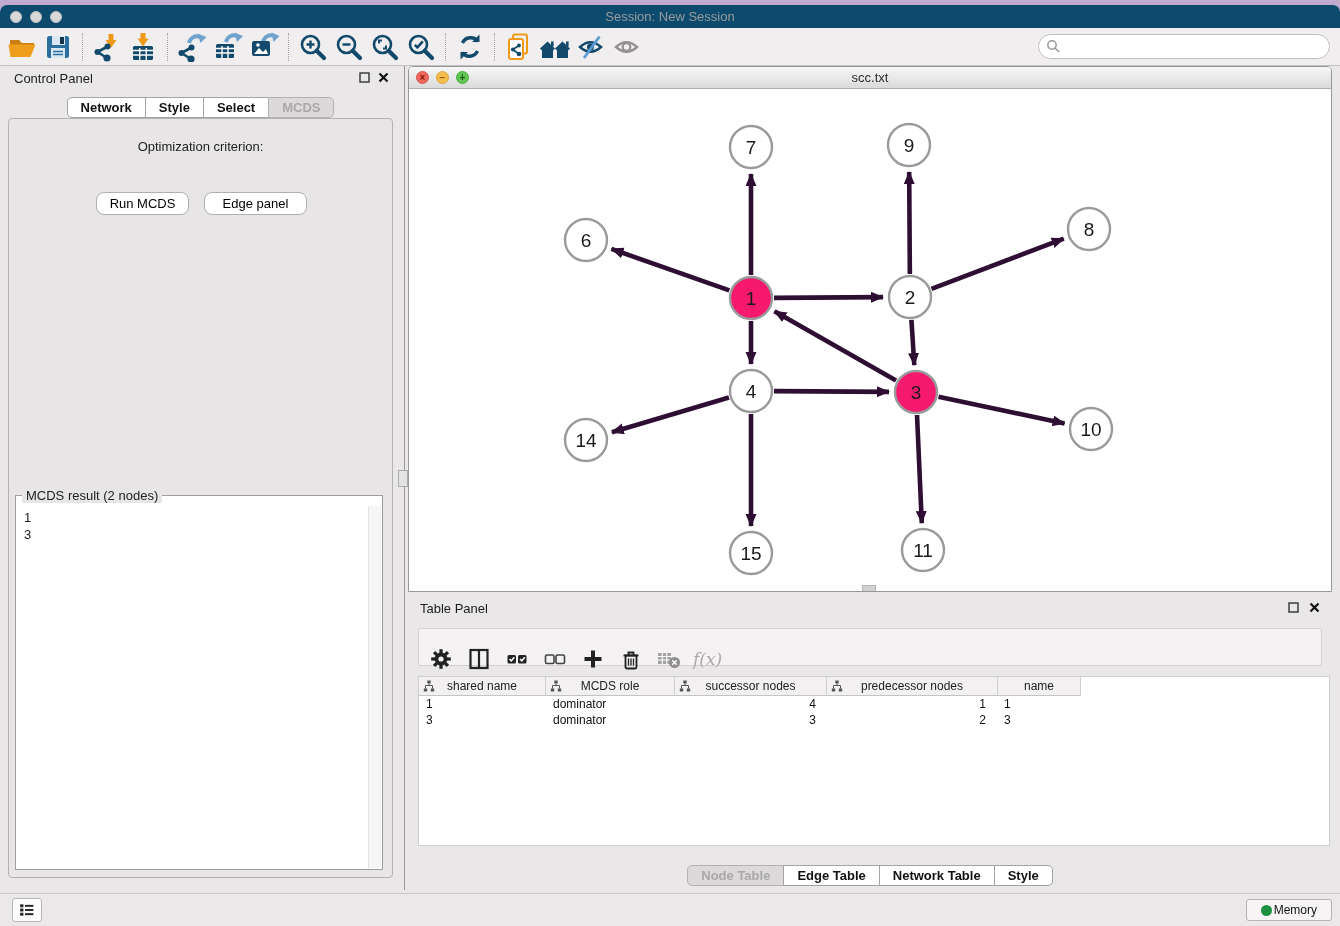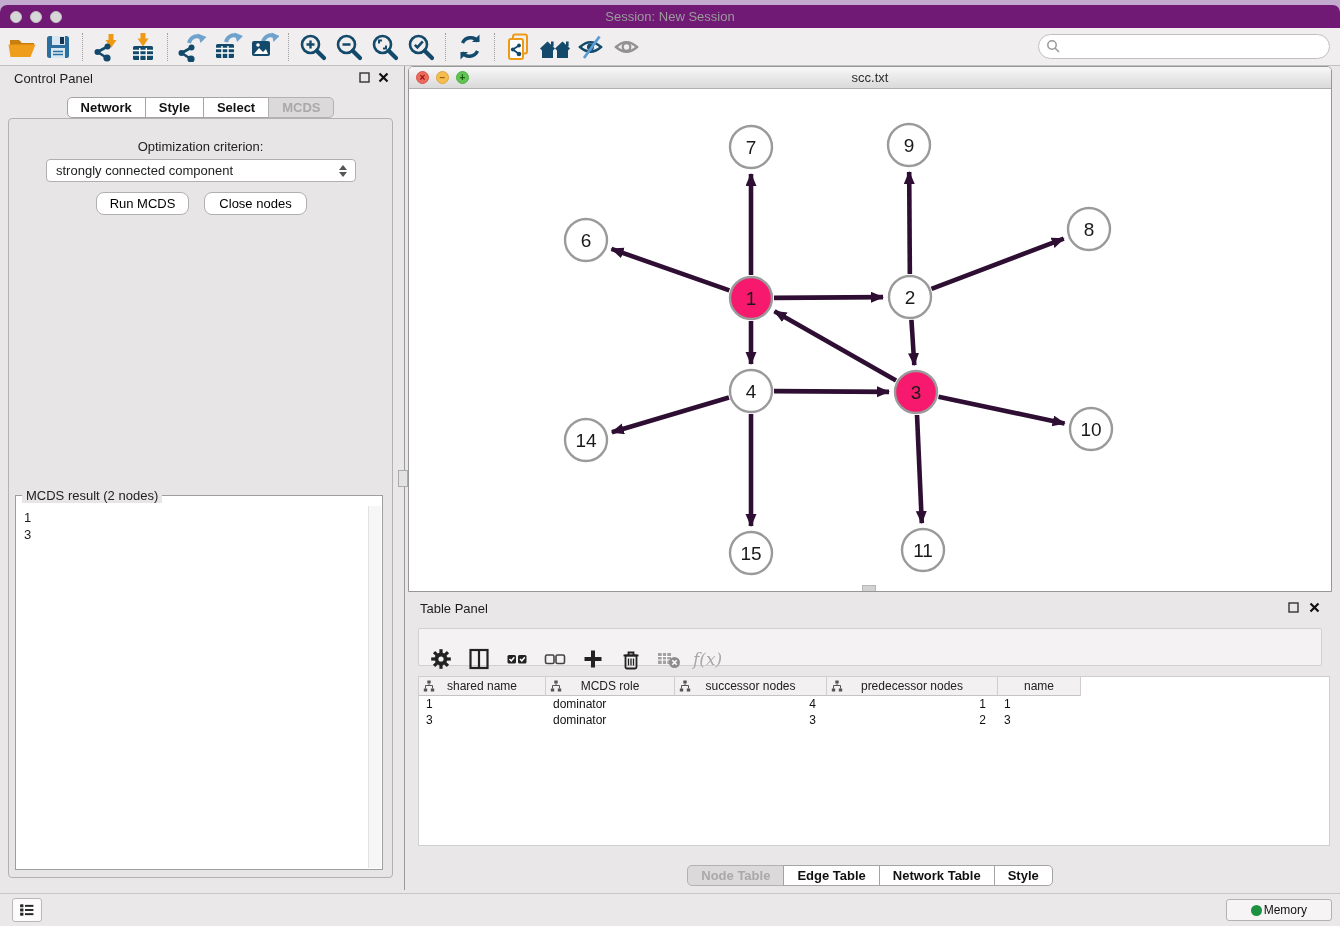--- a/index.html
+++ b/index.html
@@ -6,21 +6,21 @@
   html,body { margin:0; padding:0; }
   body {
     width:1340px; height:926px; position:relative; overflow:hidden;
     background:#c2abcf;
     font-family:"Liberation Sans", sans-serif; font-size:13px; color:#222;
   }
   .app { position:absolute; top:5px; left:0; right:0; bottom:0;
          background:#e9e7e7; border-radius:7px 7px 0 0; overflow:hidden; }
 
   
-  .titlebar { position:relative; height:23px; background:#701a75; }
+  .titlebar { position:relative; height:23px; background:#0c4a6e; }
   .lights { position:absolute; left:10px; top:6px; display:flex; gap:8px; }
   .light { width:12px; height:12px; border-radius:50%; background:#d8d8d8; border:1px solid #bfbfbf; }
   .apptitle { text-align:center; line-height:23px; color:#9b9b9b; font-size:13px; }
 
   
   .toolbar { position:relative; height:38px; background:#f0eeee;
              border-bottom:1px solid #c2c0c0; display:flex; align-items:center; padding-left:4px; }
   .tbtn { width:36px; height:32px; display:flex; align-items:center; justify-content:center;
           background:transparent; border:none; padding:0; cursor:default; }
   .tsep { width:0; border-left:1px dotted #a0a0a0; height:28px; margin:0 6px; }
@@ -110,21 +110,21 @@
   .c2 { width:152px; text-align:right; padding-right:11px; }
   .c3 { width:171px; text-align:right; padding-right:12px; }
   .c4 { width:83px;  padding-left:6px; }
   .tp-tabs { position:absolute; top:270px; left:0; right:0; display:flex; justify-content:center; }
 
   
   .statusbar { position:absolute; bottom:0; left:0; right:0; height:33px; background:#eae8e8;
                border-top:1px solid #c8c6c6; }
   .list-btn { position:absolute; left:12px; top:4px; width:30px; height:24px; background:#fbfbfb;
               border:1px solid #b9b7b7; border-radius:3px; display:flex; align-items:center; justify-content:center; }
-  .memory-btn { position:absolute; right:8px; top:5px; height:22px; padding:0 24px;
+  .memory-btn { position:absolute; right:8px; top:5px; height:22px; padding:0 14px;
                 background:#f6f4f4; border:1px solid #b4b2b2; border-radius:3px;
                 display:flex; align-items:center; gap:2px; font-size:12px; color:#111; }
   .mem-dot { width:11px; height:11px; border-radius:50%; background:#1c9240; }
 </style>
 </head>
 <body>
 
 <div class="app">
 
   <div class="titlebar">
@@ -305,29 +305,22 @@
         </span>
       </div>
       <div class="cp-tabs">
         <div class="seg-tab">Network</div>
         <div class="seg-tab">Style</div>
         <div class="seg-tab">Select</div>
         <div class="seg-tab selected">MCDS</div>
       </div>
       <div class="cp-content">
         <div class="opt-label">Optimization criterion:</div>
-        <div class="dropdown">
-          <span>strongly connected component</span>
-          <span class="dd-stepper">
-            <span class="tri-up"></span>
-              <span class="tri-down"></span>
-          </span>
-        </div>
         <button class="cp-btn run-btn">Run MCDS</button>
-        <button class="cp-btn close-btn">Close nodes</button>
+        <button class="cp-btn close-btn">Edge panel</button>
         <div class="result-box">
           <span class="result-legend">MCDS result (2 nodes)</span>
           <div class="result-lines">
             <div>1</div>
             <div>3</div>
           </div>
           <div class="result-scroll"></div>
         </div>
       </div>
     </div>

